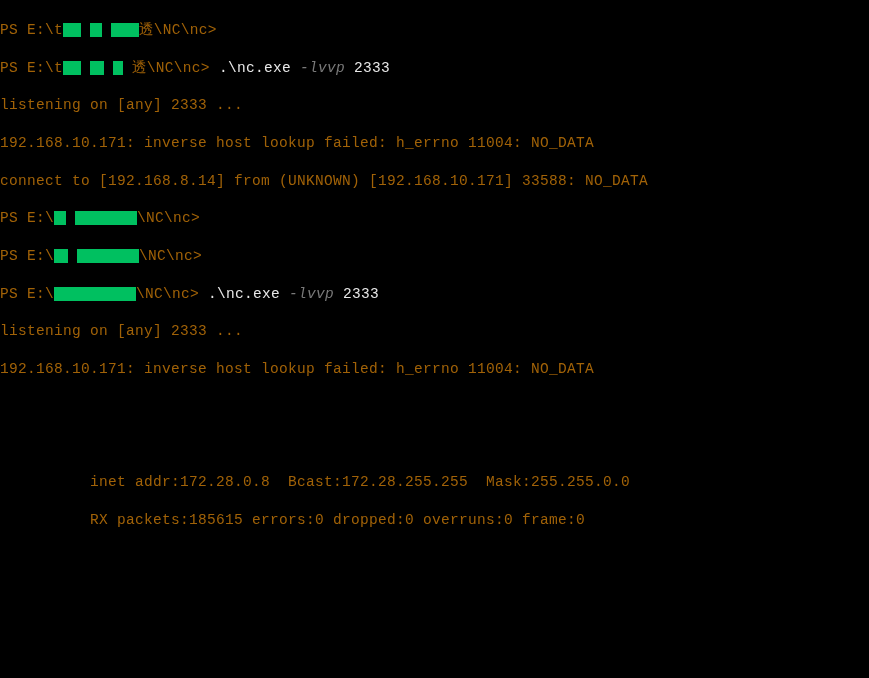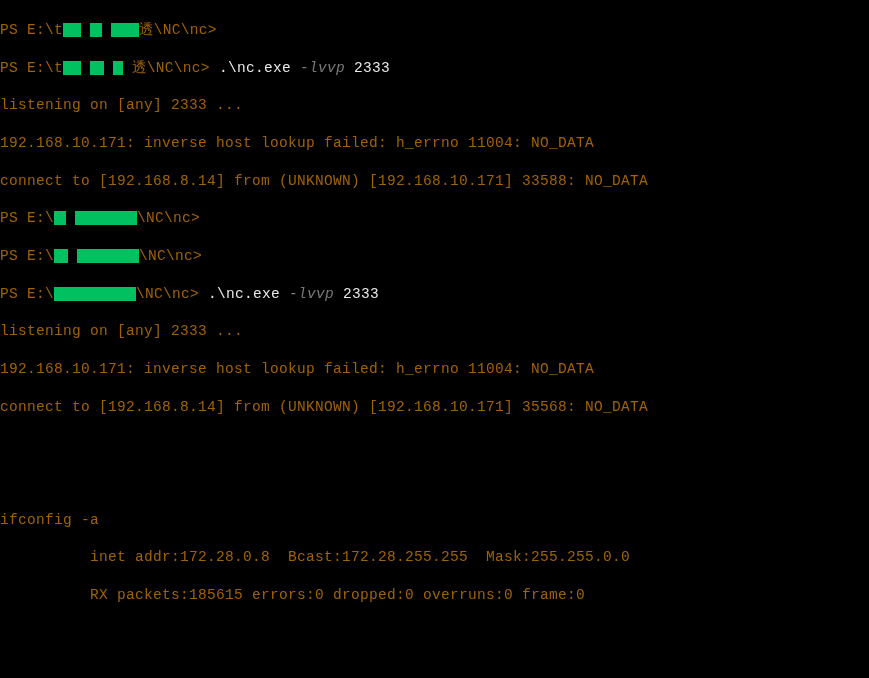--- a/index.html
+++ b/index.html
@@ -46,24 +46,22 @@
 <div><span class="green">PS E:\t</span><span class="redact r1"></span> <span class="redact r2"></span> <span class="redact r3"></span><span class="green">透\NC\nc&gt;</span></div>
 <div><span class="green">PS E:\t</span><span class="redact r1"></span> <span class="redact r4"></span> <span class="redact r5"></span> <span class="green">透\NC\nc&gt; </span><span class="white">.</span><span class="white">\nc.exe </span><span class="gray">-lvvp </span><span class="white">2333</span></div>
 <div class="green">listening on [any] 2333 ...</div>
 <div class="green">192.168.10.171: inverse host lookup failed: h_errno 11004: NO_DATA</div>
 <div class="green">connect to [192.168.8.14] from (UNKNOWN) [192.168.10.171] 33588: NO_DATA</div>
 <div><span class="green">PS E:\</span><span class="redact r2"></span> <span class="redact r6"></span><span class="green">\NC\nc&gt;</span></div>
 <div><span class="green">PS E:\</span><span class="redact r4"></span> <span class="redact r6"></span><span class="green">\NC\nc&gt;</span></div>
 <div><span class="green">PS E:\</span><span class="redact r7"></span><span class="green">\NC\nc&gt; </span><span class="white">.</span><span class="white">\nc.exe </span><span class="gray">-lvvp </span><span class="white">2333</span></div>
 <div class="green">listening on [any] 2333 ...</div>
 <div class="green">192.168.10.171: inverse host lookup failed: h_errno 11004: NO_DATA</div>
-<div class="green">connect to [192.168.8.14] from (UNKNOWN) [192.168.10.171] 35568: NO_DATA</div>
 <div>&nbsp;</div>
 <div>&nbsp;</div>
-<div class="green">ifconfig -a</div>
 <div class="green">          inet addr:172.28.0.8  Bcast:172.28.255.255  Mask:255.255.0.0</div>
 <div class="green">          RX packets:185615 errors:0 dropped:0 overruns:0 frame:0</div>
 
 
 
 
 
 
 
 

